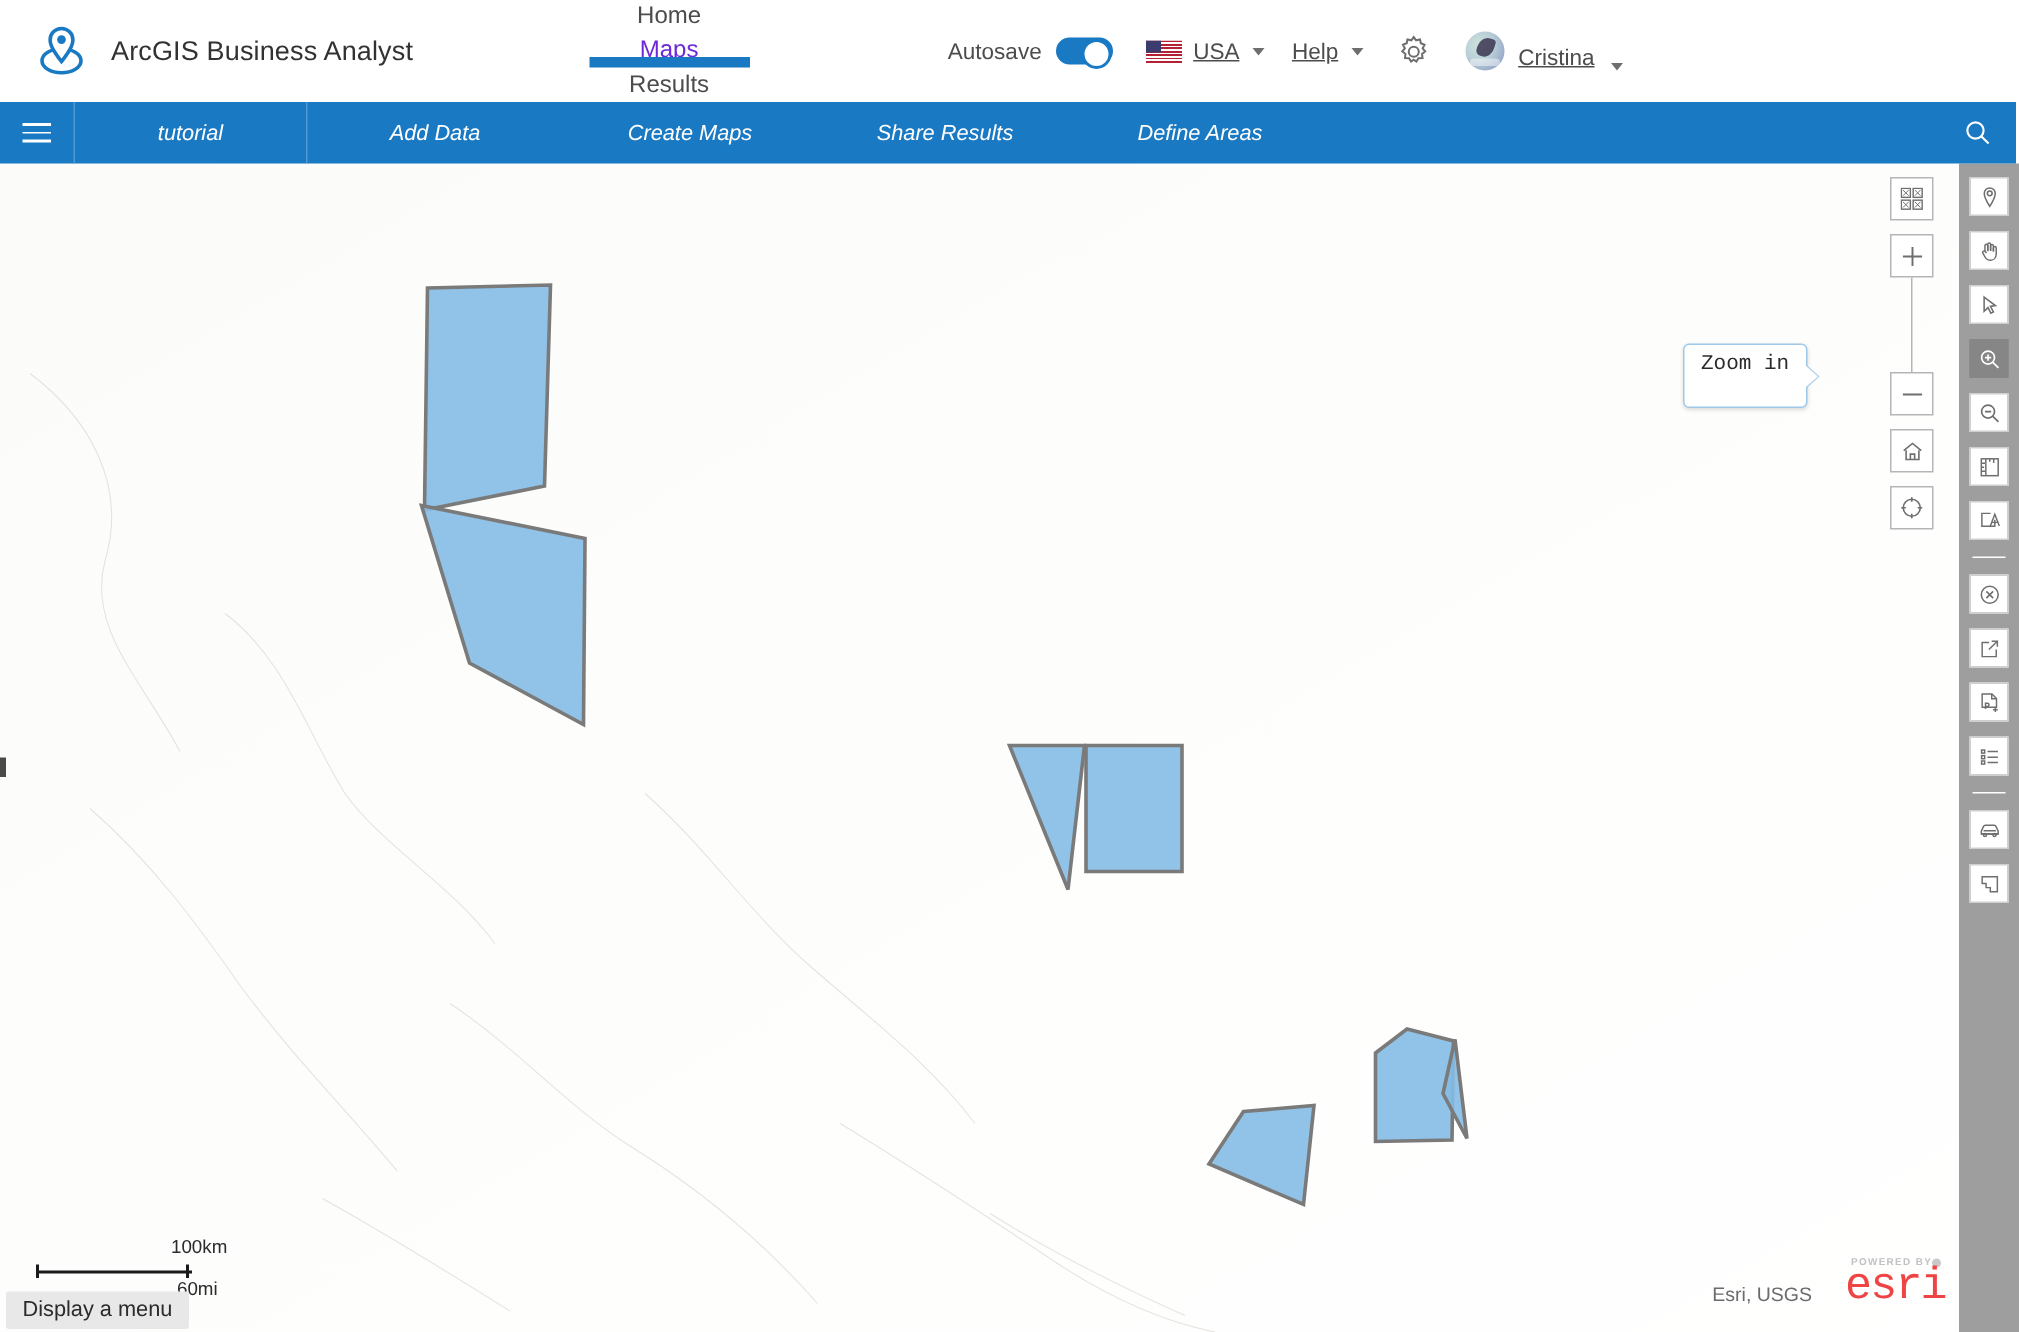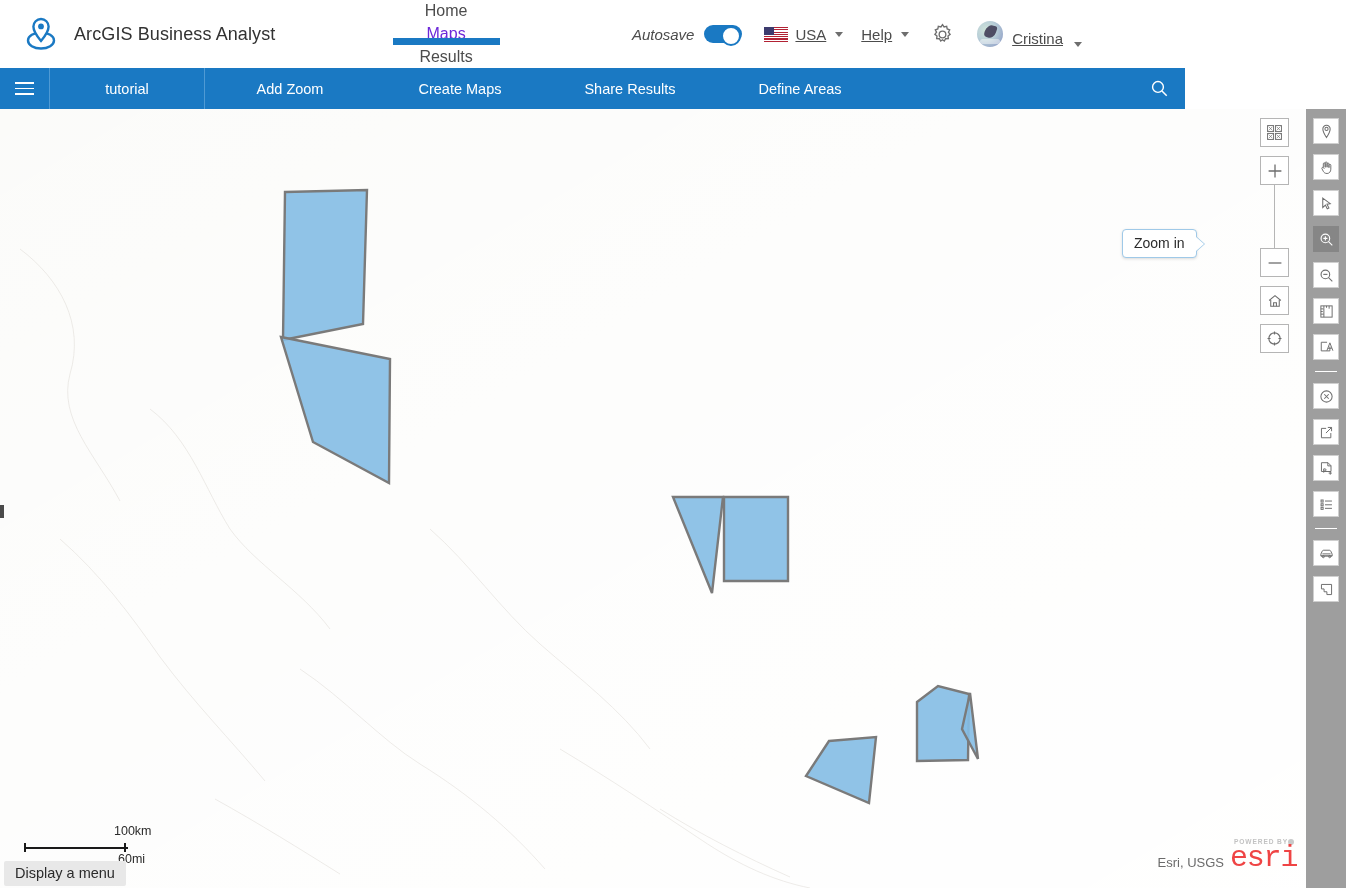--- a/index.html
+++ b/index.html
@@ -32,21 +32,21 @@
   }
   .nav-tab.active { color:#6d28d9; }
   .nav-tab.active::after {
     content:""; position:absolute; left:0; right:0; bottom:0;
     height:7px; background:#1a79c3;
   }
   .header-right {
     margin-left:auto; display:flex; align-items:center;
     padding-right:22px; gap:0px;
   }
-  .autosave-wrap { display:flex; align-items:center; gap:10px; margin-right:22px;font-style:italic; }
+  .autosave-wrap { display:flex; align-items:center; gap:10px; margin-right:22px; }
   .autosave-label { font-size:15px; color:#4c4c4c; white-space:nowrap; }
   .toggle {
     width:38px; height:18px; border-radius:9px; background:#1a79c3;
     position:relative; cursor:pointer;
   }
   .toggle::after {
     content:""; position:absolute; right:1px; top:1px; width:16px; height:16px;
     border-radius:50%; background:#ffffff; border:2px solid #1a79c3;
   }
   .flag-wrap { display:flex; align-items:center; gap:7px; margin-right:18px; cursor:pointer; }
@@ -84,22 +84,22 @@
     background:#3a3550; border-radius:60% 20% 55% 30%;
     transform:rotate(18deg); opacity:.85;
   }
   .avatar::after {
     content:""; position:absolute; left:3px; bottom:3px; width:20px; height:5px;
     background:rgba(255,255,255,.45); border-radius:3px;
   }
 
   
   .subbar {
-    position:absolute; top:68px; left:0; width:1185px; height:41px;
-    background:#1a79c3; display:flex; align-items:center; z-index:39;
+    position:absolute; top:68px; left:0; width:1344px; height:41px;
+    background:#1a79c3; display:flex; align-items:center; z-index:39;font-style:italic;
   }
   .hamburger {
     width:50px; height:41px; display:flex; flex-direction:column;
     align-items:center; justify-content:center; gap:4px; cursor:pointer;
     border-right:1px solid #4f9ad4;
   }
   .hamburger span { display:block; width:19px; height:1.6px; background:#ffffff; }
   .sub-item {
     height:41px; display:flex; align-items:center; justify-content:center;
     font-size:14.5px; color:#ffffff; cursor:pointer; white-space:nowrap;
@@ -142,21 +142,21 @@
     content:""; position:absolute; left:0; top:4px; width:102px; height:2px;
     background:#1a1a1a;
   }
   .menu-tip {
     position:absolute; left:0px; bottom:0px; background:#e8e8e8;
     padding:4px 11px 5px; font-size:14.5px; color:#2b2b2b; border-radius:2px;
     white-space:nowrap; z-index:21;
   }
   .attribution {
     position:absolute; right:12px; bottom:10px; display:flex;
-    align-items:flex-end; gap:6px; z-index:20;
+    align-items:flex-end; gap:22px; z-index:20;
   }
   .attr-text { font-size:13px; color:#6b6b6b; white-space:nowrap; padding-bottom:8px; }
   .esri-logo { position:relative; width:64px; height:40px; }
   .esri-powered {
     position:absolute; top:0; left:4px; font-size:6.6px; letter-spacing:.9px;
     color:#c2c2c2; font-weight:700; white-space:nowrap;
   }
   .esri-powered-dot {
     position:absolute; top:1px; right:0px; width:6px; height:6px;
     border-radius:50%; background:#c9c9c9;
@@ -173,22 +173,22 @@
   }
   .ctrl-stack { position:absolute; right:17px; top:9px; z-index:25; }
   .ctrl-gap { height:9px; }
   .zoom-connector {
     width:1px; height:63px; background:#b5b5b5; margin:0 auto;
   }
 
   
   .tooltip {
     position:absolute; z-index:34; background:#ffffff; border:1px solid #9fc9e8;
-    border-radius:4px; padding:5px 11px 6px; font-size:14px; color:#2b2b2b;
-    white-space:nowrap; box-shadow:0 1px 3px rgba(0,0,0,.14);
+    border-radius:4px; padding:5px 11px 20px; font-size:14px; color:#2b2b2b;
+    white-space:nowrap; box-shadow:0 1px 3px rgba(0,0,0,.14);font-family:Liberation Mono, monospace;
   }
   .tooltip::after {
     content:""; position:absolute; right:-8px; top:50%; margin-top:-7px;
     width:0; height:0; border-top:7px solid transparent;
     border-bottom:7px solid transparent; border-left:8px solid #ffffff;
   }
   .tooltip::before {
     content:""; position:absolute; right:-9px; top:50%; margin-top:-8px;
     width:0; height:0; border-top:8px solid transparent;
     border-bottom:8px solid transparent; border-left:9px solid #9fc9e8;
@@ -272,21 +272,21 @@
     </div>
   </div>
 
   <div class="subbar">
     <div class="hamburger">
       <span></span>
         <span></span>
         <span></span>
     </div>
     <div class="sub-item project">tutorial</div>
-    <div class="sub-item step">Add Zoom</div>
+    <div class="sub-item step">Add Data</div>
     <div class="sub-item step">Create Maps</div>
     <div class="sub-item step">Share Results</div>
     <div class="sub-item step">Define Areas</div>
     <div class="search-btn">
       <svg width="19" height="19" viewBox="0 0 20 20" fill="none" stroke="#ffffff" stroke-width="1.5">
         <circle cx="8.4" cy="8.4" r="5.7"></circle>
           <path d="M12.6 12.6l5 5"></path>
       </svg>
     </div>
   </div>

